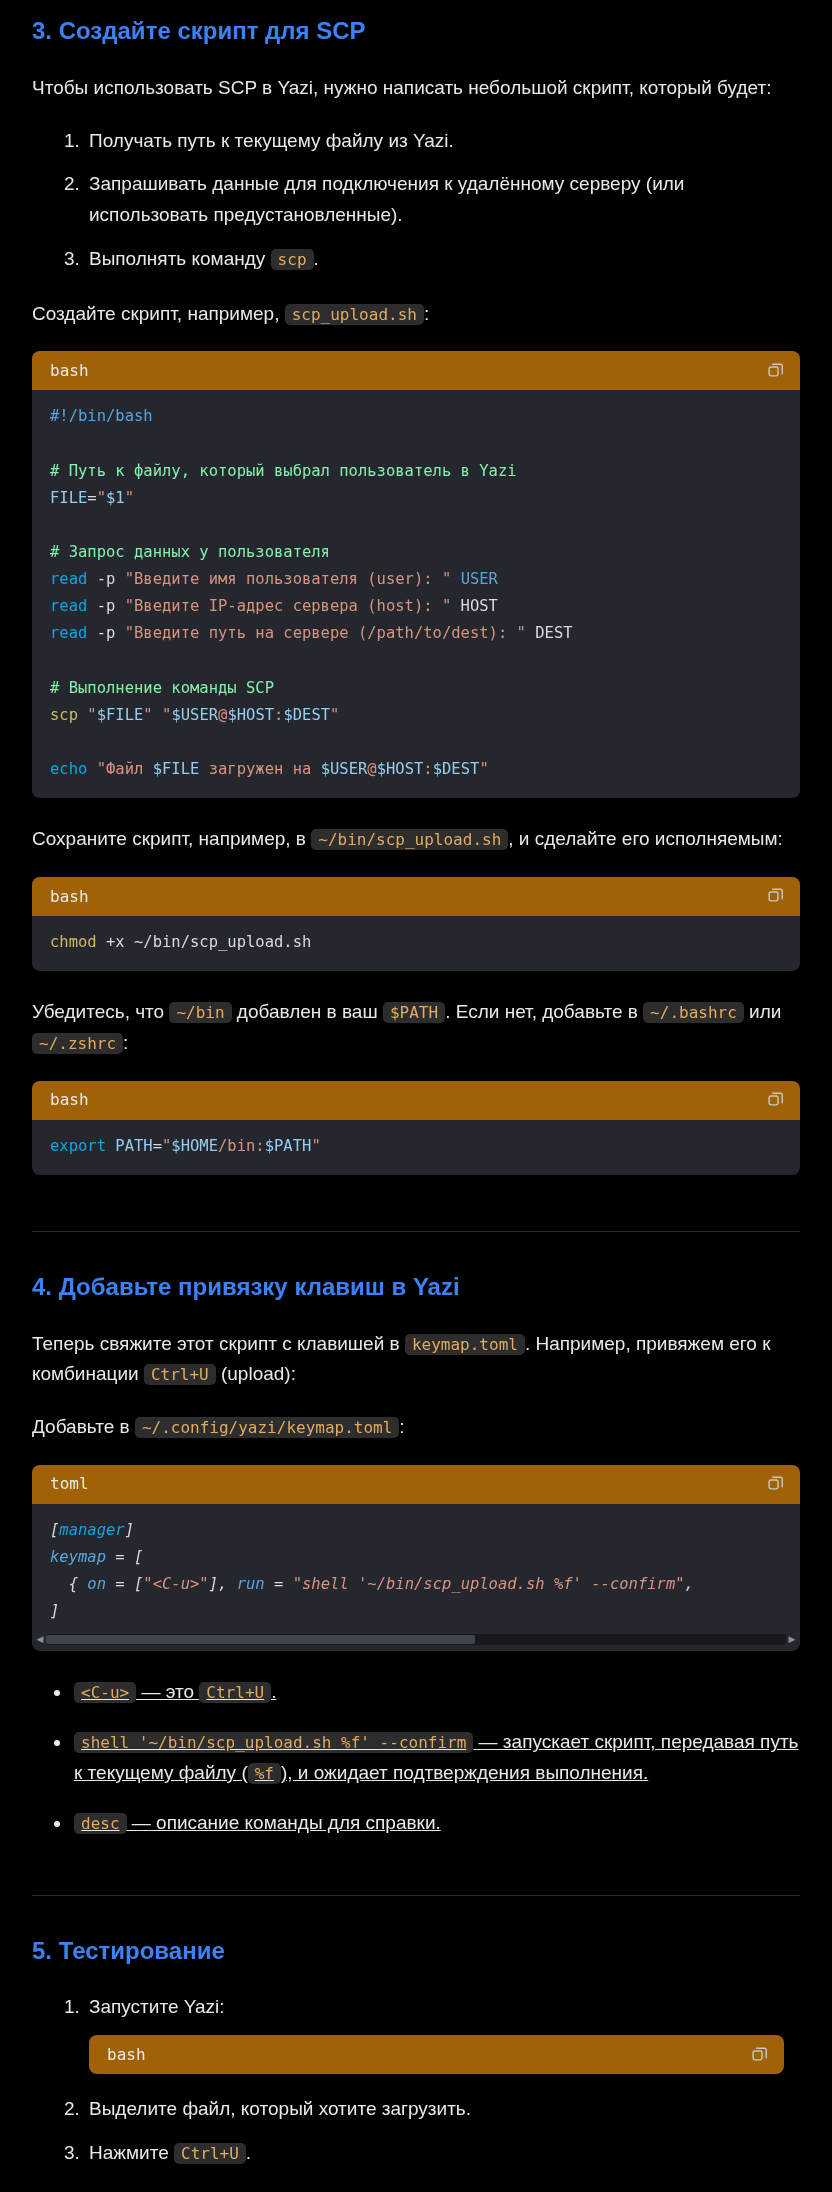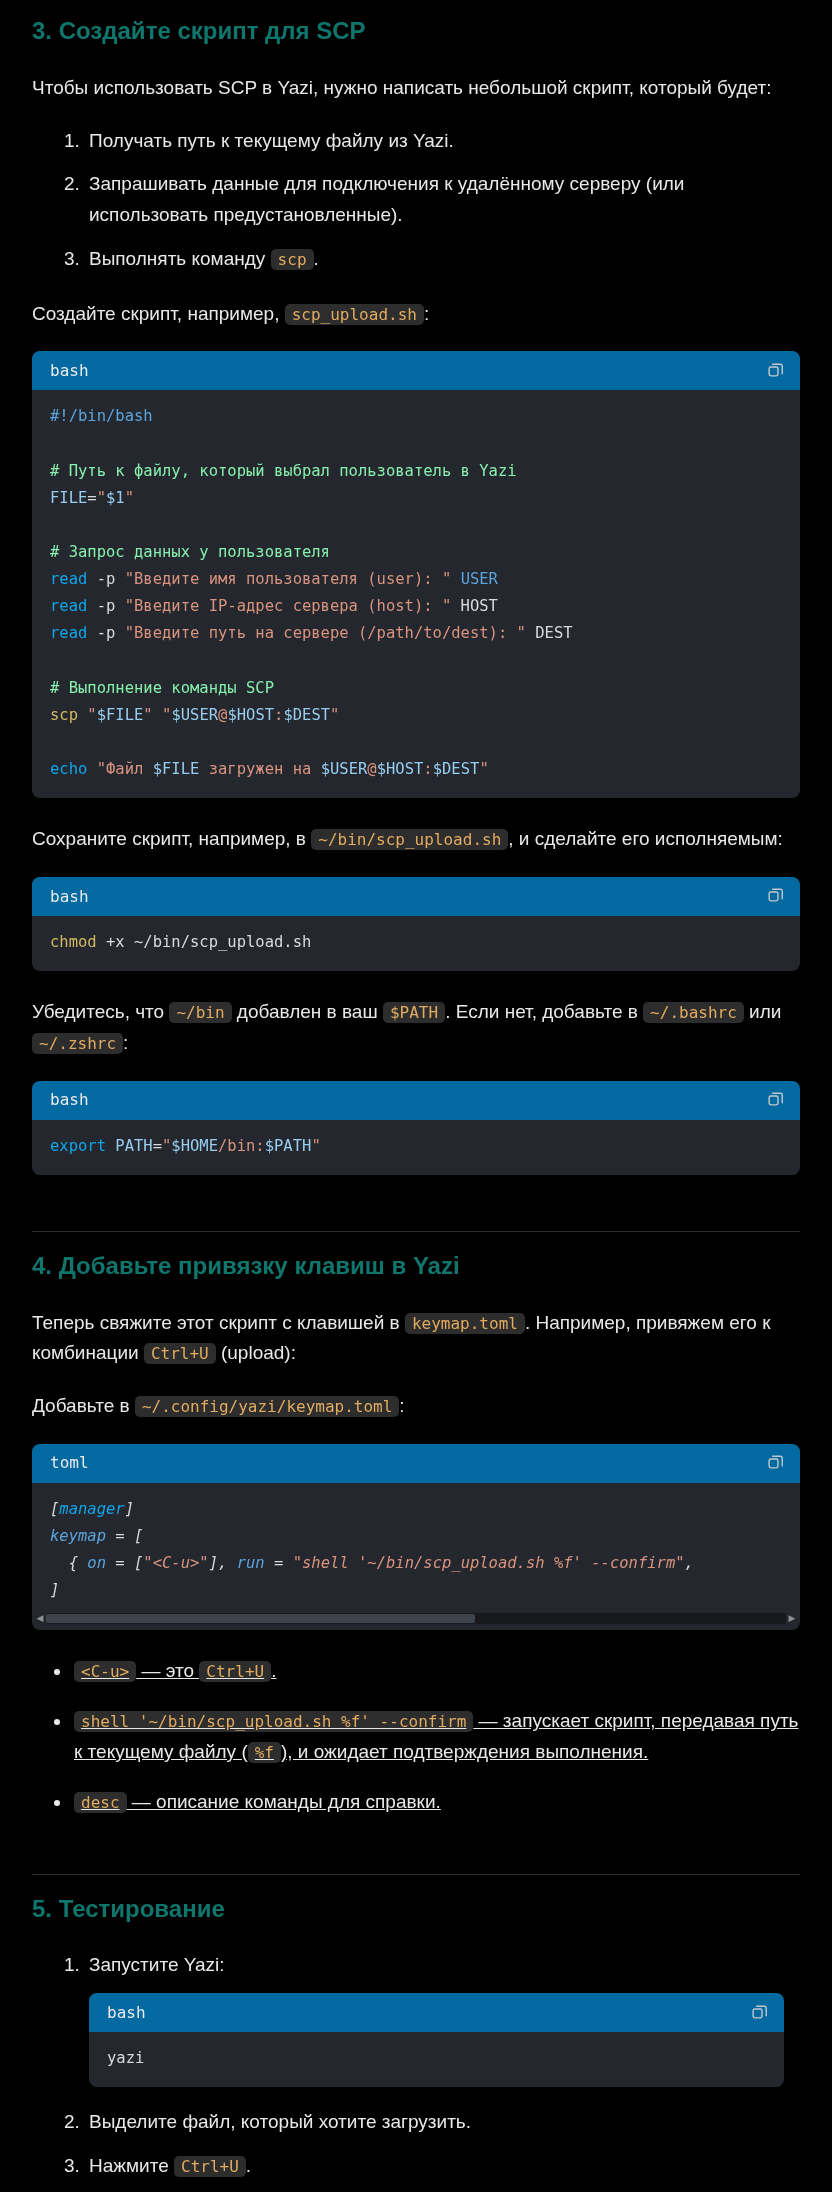--- a/index.html
+++ b/index.html
@@ -9,21 +9,21 @@
     min-height: 2192px;
     padding: 12px 32px 26px;
     font-family: "Liberation Sans", sans-serif;
     font-size: 19px;
     line-height: 1.62;
     color: #e9e9e7;
   }
   h3 {
     font-size: 24px;
     font-weight: 700;
-    color: #0f766e;
+    color: #3b82f6;
     margin: 0 0 22px;
   }
   p { margin: 0 0 22px; }
   ol.steps { margin: 2px 16px 24px; padding-left: 37px; }
   ol.steps > li { margin-bottom: 13px; padding-left: 4px; }
   ul.bullets { margin: 2px 0 28px; padding-left: 40px; list-style: disc; }
   ul.bullets > li { margin-bottom: 19px; padding-left: 2px; text-decoration: underline; }
   .chip {
     font-family: "DejaVu Sans Mono", monospace;
     font-size: 16px;
@@ -34,21 +34,21 @@
     white-space: nowrap;
   }
   .codeblock {
     border-radius: 8px;
     overflow: hidden;
     background: #24282e;
     margin: 4px 0 26px;
   }
   .codeblock.in-li { margin: 12px 0 20px; }
   .code-header {
-    background: #0369a1;
+    background: #a16207;
     height: 39px;
     display: flex;
     align-items: center;
     justify-content: space-between;
     padding: 0 14px 0 18px;
   }
   .code-lang {
     font-family: "DejaVu Sans Mono", monospace;
     font-size: 16px;
     color: #e9ebed;
@@ -77,21 +77,21 @@
   .tk-var { color: #97cdee; }
   .tk-fn  { color: #0ea5e9; }
   .tk-str { color: #d9937e; }
   .tk-cmd { color: #d3ba62; }
   hr.divider {
     border: 0;
     height: 1px;
     background: #2b2b2d;
     margin: 56px 0 0;
   }
-  .post-divider { margin-top: 15px; }
+  .post-divider { margin-top: 36px; }
   .hscroll {
     display: flex;
     align-items: center;
     height: 13px;
     margin: 4px 0 5px;
     padding: 0 2px;
   }
   .hscroll .arr {
     color: #8d9196;
     font-size: 9px;
@@ -224,19 +224,18 @@
         <span class="code-lang">bash</span>
         <button class="copy-btn">
           <span>
             <svg width="17" height="17" viewBox="0 0 24 24" fill="none" stroke="#c6c8cb" stroke-width="2" stroke-linecap="round" stroke-linejoin="round">
               <rect x="3" y="8.5" width="12.5" height="12.5" rx="2.5"></rect>
               <path d="M8 4.5h11a2.5 2.5 0 0 1 2.5 2.5v11"></path>
             </svg>
           </span>
         </button>
       </div>
-      <div class="code-body"><div class="cl"><span class="tk-pl">yazi</span></div></div>
     </div>
   </li>
   <li><span>Выделите файл, который хотите загрузить.</span></li>
   <li><span>Нажмите </span><span class="chip">Ctrl+U</span><span>.</span></li>
 
 </ol>
 
 </body></html>

